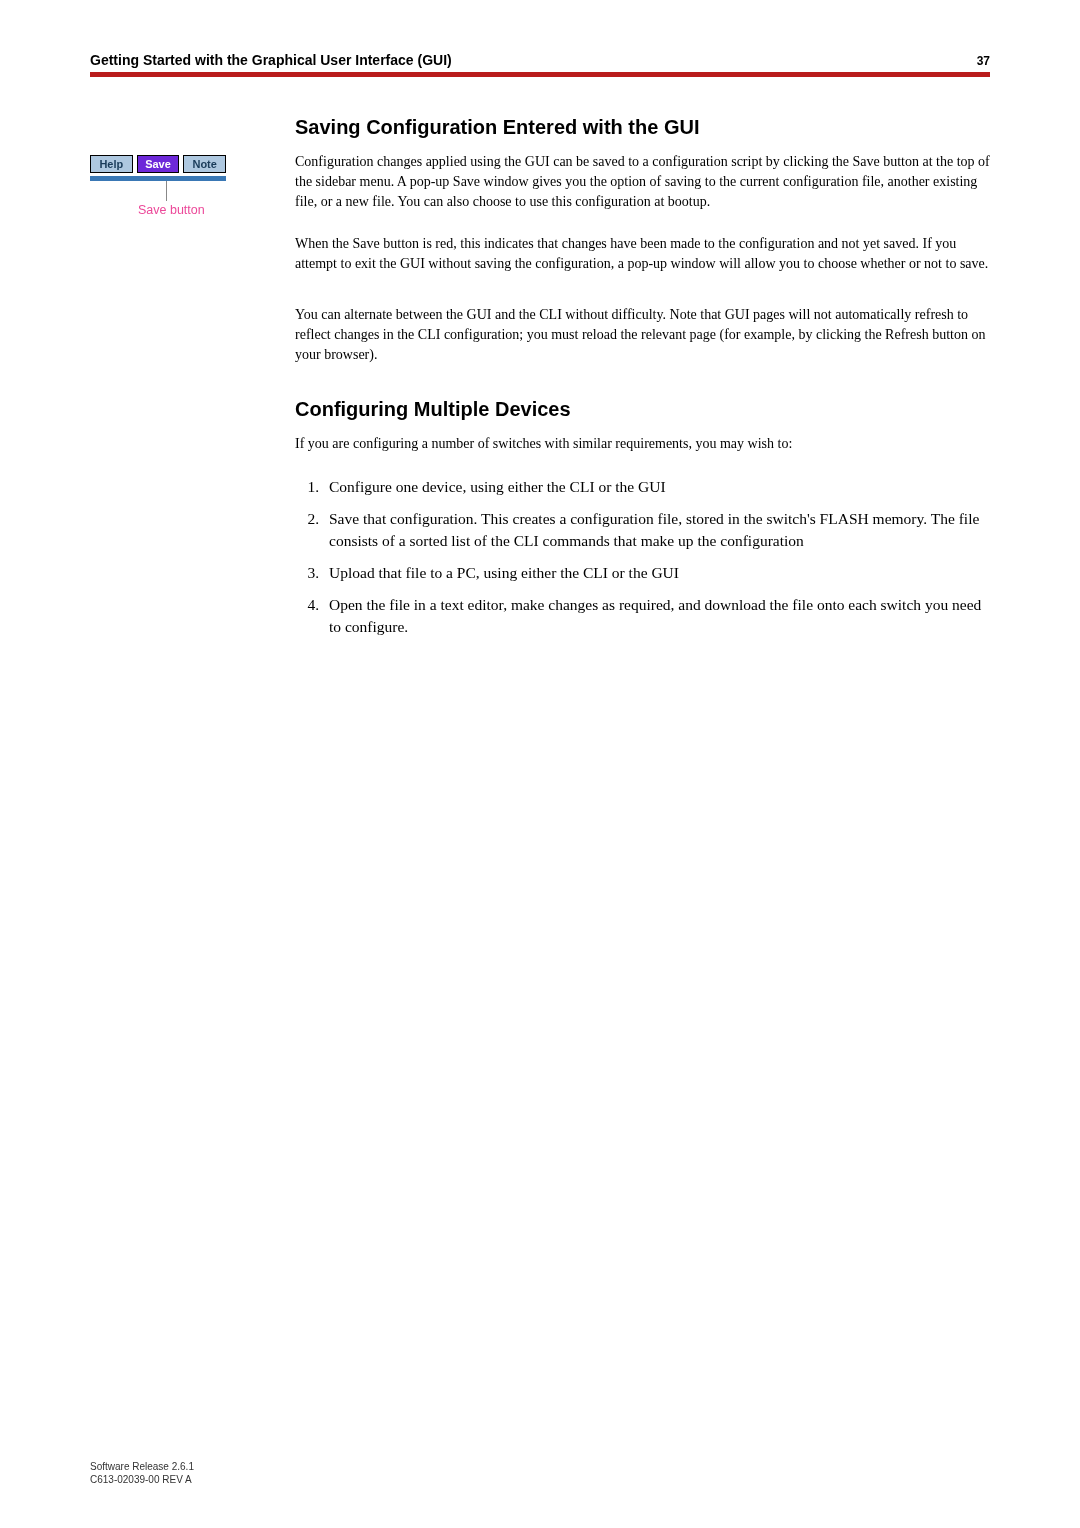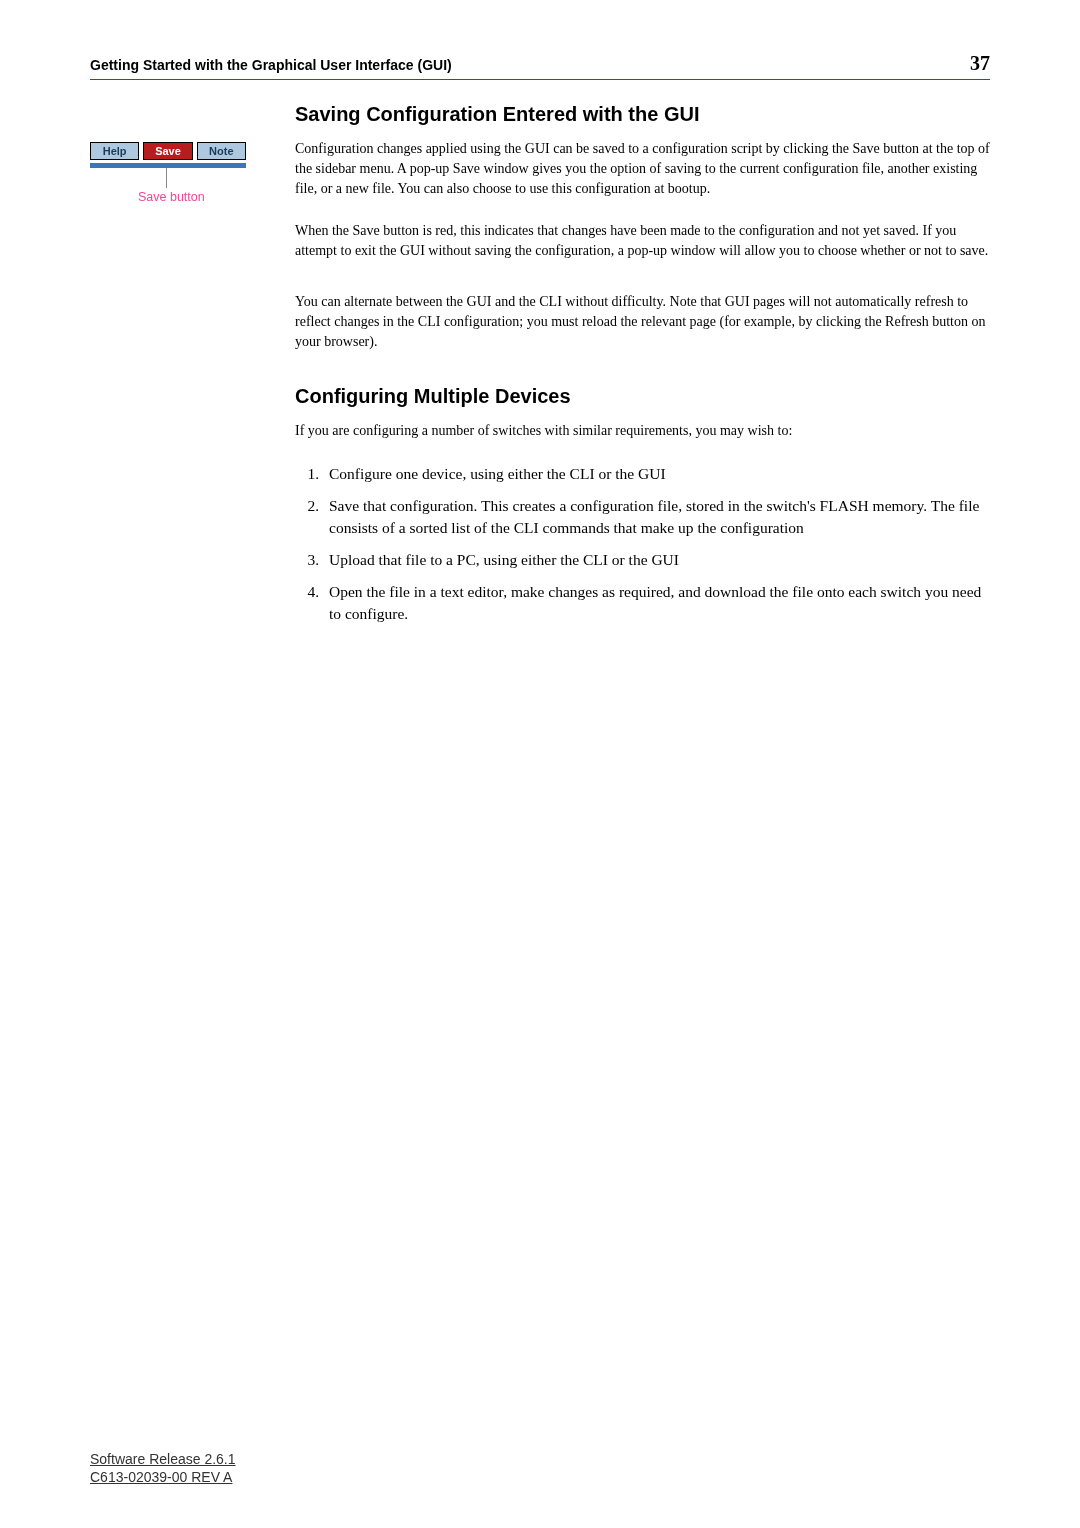--- a/index.html
+++ b/index.html
@@ -18,70 +18,70 @@
   .page {
     padding: 52px 90px 40px 90px;
     box-sizing: border-box;
     height: 100%;
     position: relative;
   }
   .header-row {
     display: flex;
     justify-content: space-between;
     align-items: baseline;
-    border-bottom: 1px solid #b91c1c;
+    border-bottom: 5px solid #b91c1c;
     padding-bottom: 4px;
-    margin-bottom: 22px;
+    margin-bottom: 38px;
   }
   .header-title {
     font-family: "Segoe UI", "Helvetica Neue", Arial, sans-serif;
     font-weight: 700;
     font-size: 14px;
   }
   .page-number {
-    font-family: Liberation Serif, serif;
+    font-family: Liberation Sans, sans-serif;
     font-weight: 700;
-    font-size: 20px;
+    font-size: 12px;
   }
   .content {
     display: flex;
     align-items: flex-start;
   }
   .sidebar {
     width: 195px;
     flex: 0 0 195px;
     padding-top: 40px;
     padding-right: 10px;
     font-family: "Segoe UI", "Helvetica Neue", Arial, sans-serif;
     font-size: 13px;
     color: #555;
   }
   .diagram {
-    width: 156px;
+    width: 136px;
   }
   .btn-row {
     display: flex;
     gap: 4px;
     margin-bottom: 3px;
   }
   .gui-btn {
     flex: 1;
     height: 18px;
     border: 1px solid #000;
     background: #aec8e0;
     color: #1a3c5a;
     font-size: 11px;
     font-weight: 600;
     display: flex;
     align-items: center;
     justify-content: center;
     box-sizing: border-box;
   }
   .gui-btn.save {
-    background: #b91c1c;
+    background: #6d28d9;
     color: #fff;
   }
   .underbar {
     height: 5px;
     background: #3a78b5;
     width: 100%;
   }
   .callout-line-v {
     position: absolute;
     width: 1px;
@@ -122,24 +122,23 @@
   }
   ol.steps li {
     margin-bottom: 10px;
     padding-left: 6px;
   }
   .footer {
     position: absolute;
     left: 90px;
     bottom: 42px;
     font-family: "Segoe UI", Arial, sans-serif;
-    font-size: 14px;
+    font-size: 10px;
     color: #333;
     line-height: 1.3;
-    text-decoration: underline;
   }
   .block { margin-bottom: 32px; }
 </style>
 </head>
 <body>
 
 <div class="page">
 
   <div class="header-row">
     <span class="header-title">Getting Started with the Graphical User Interface (GUI)</span>

